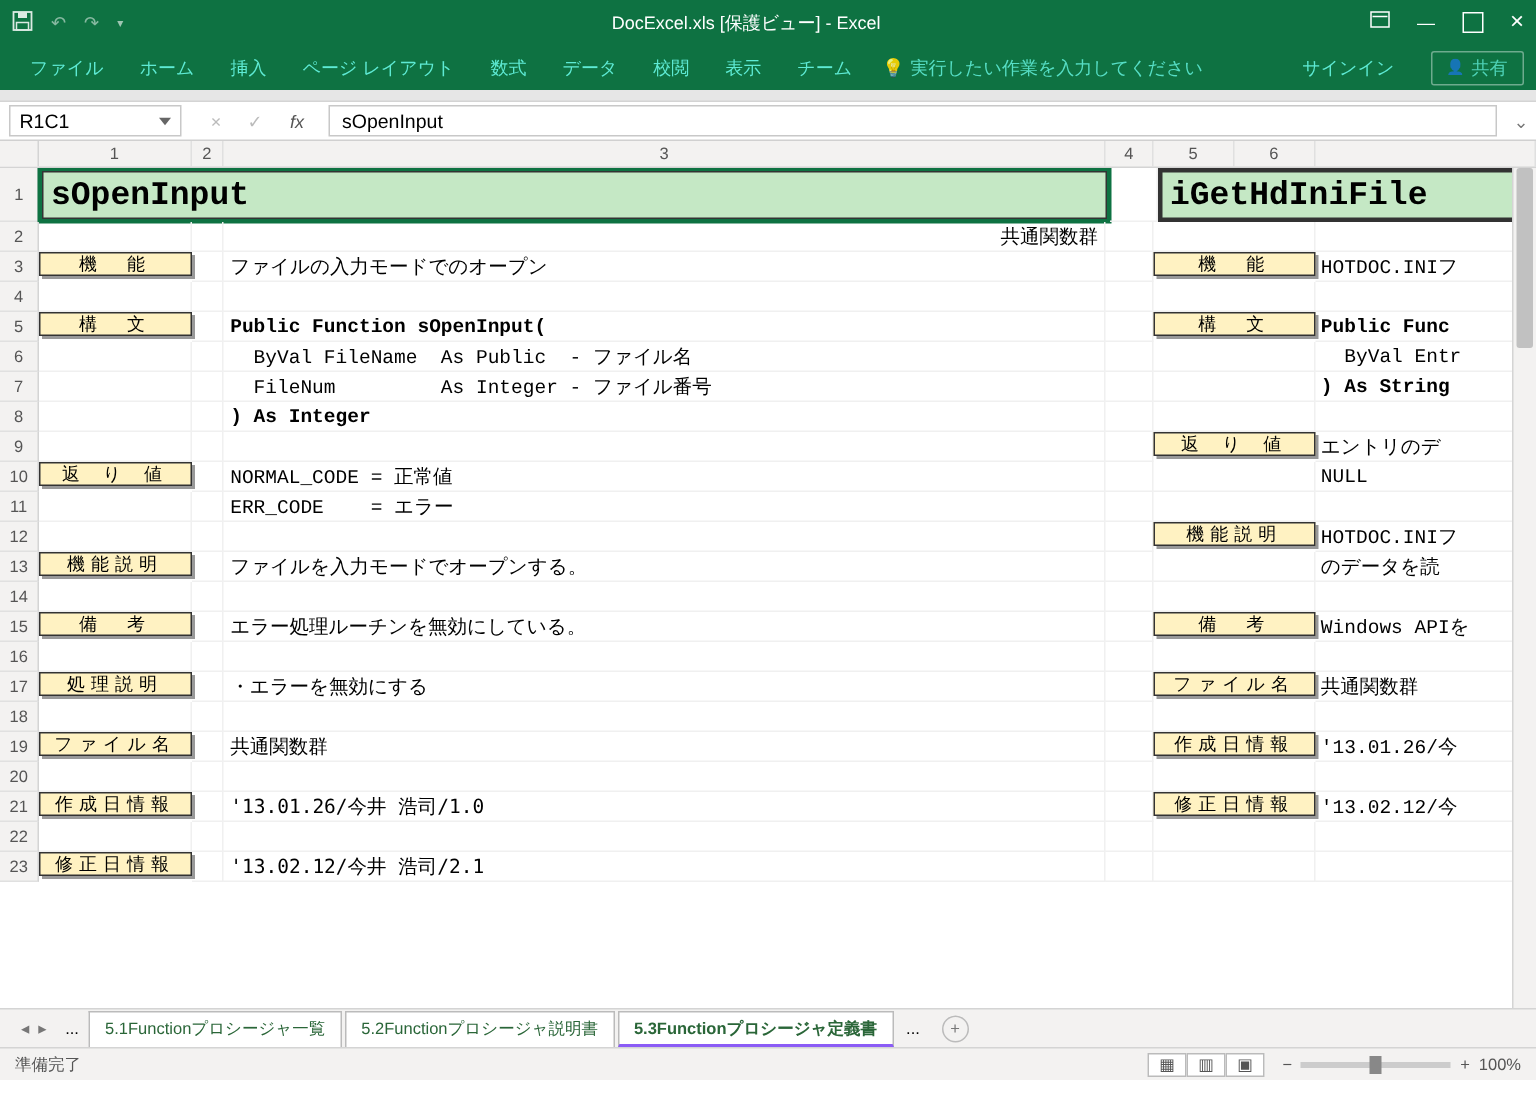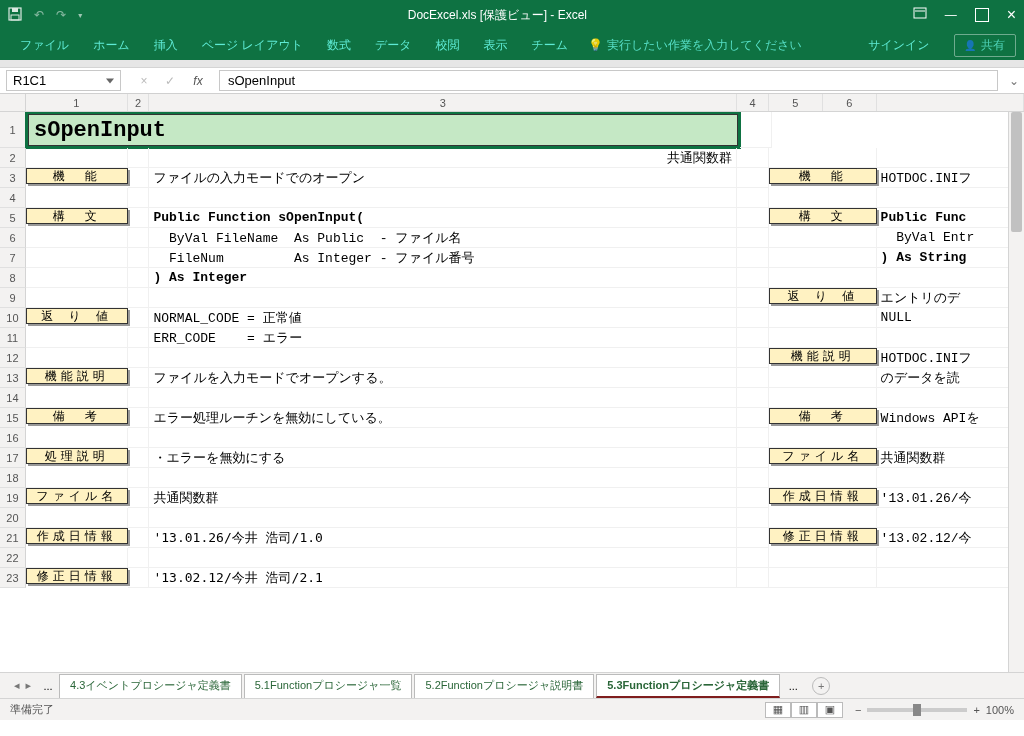--- a/index.html
+++ b/index.html
@@ -55,21 +55,21 @@
 .active-cell { outline: 3px solid #0e7242; outline-offset: -2px; }
 
 .label-box { background: #fff2c2; border: 1px solid #333; box-shadow: 2px 2px 0 #999; font-size: 12px; letter-spacing: 4px; justify-content: center; font-family: "MS Gothic", monospace; height: 16px; margin: 0; }
 
 .mono { font-family: "Courier New", "MS Gothic", monospace; font-size: 13px; }
 .bold { font-weight: bold; }
 
 .sheet-tabs { height: 26px; background: #f3f2f1; border-top: 1px solid #d4d4d4; display: flex; align-items: center; padding: 0 8px; font-size: 11px; }
 .sheet-nav { display: flex; gap: 6px; color: #777; padding: 0 6px; }
 .sheet-tab { padding: 3px 10px; border: 1px solid #bbb; border-bottom: none; background: #fff; margin-right: 2px; cursor: pointer; color: #2a6638; }
-.sheet-tab.active { background: #fff; border-bottom: 2px solid #7f1d1d; font-weight: 600; }
+.sheet-tab.active { background: #fff; border-bottom: 2px solid #8b5cf6; font-weight: 600; }
 .sheet-add { width: 18px; height:18px; border: 1px solid #bbb; border-radius: 50%; display:flex; align-items:center; justify-content:center; color:#777; margin-left:8px;}
 .sheet-spacer { flex:1; }
 .sheet-dots { width: 22px; display:flex; align-items:center; justify-content:center;}
 
 .statusbar { height: 22px; background: #f3f2f1; border-top: 1px solid #d4d4d4; display: flex; align-items: center; padding: 0 10px; font-size: 11px; color: #555; }
 .statusbar .spacer { flex: 1; }
 .viewbtns { display:flex; gap:0; margin-right: 12px;}
 .viewbtn { width: 26px; height: 16px; border: 1px solid #bbb; display:flex; align-items:center; justify-content:center; background:#fff;}
 .zoom { display:flex; align-items:center; gap:6px; }
 .zoom .track { width: 100px; height: 4px; background:#ccc; position:relative;}
@@ -152,20 +152,21 @@
     <div class="ch c5">5</div>
     <div class="ch c6">6</div>
     <div class="ch c7"></div>
   </div>
 
   <div class="rows" id="rows">
       <div class="row first">
         <div class="rh">1</div>
         <div class="cell green-header active-cell" style="width: 714px;">sOpenInput</div>
         <div class="cell c4"></div>
+        <div class="cell green-header" style="width: 252px;">iGetHdIniFile</div>
       </div>
       <div class="row">
         <div class="rh">2</div>
         <div class="cell c1"></div>
         <div class="cell c2"></div>
         <div class="cell c3 right-align">共通関数群</div>
         <div class="cell c4"></div>
         <div class="cell" style="width: 108px;"></div>
         <div class="cell c7"></div>
       </div>
@@ -364,21 +365,20 @@
     </div>
 </div>
 
 <div class="sheet-tabs">
   <div class="sheet-nav">
     <span>◂</span>
     <span>▸</span>
   </div>
   <div class="sheet-dots">...</div>
   <div id="sheettabs" style="display:flex">
-      <div class="sheet-tab">4.3イベントプロシージャ定義書</div>
       <div class="sheet-tab">5.1Functionプロシージャ一覧</div>
       <div class="sheet-tab">5.2Functionプロシージャ説明書</div>
       <div class="sheet-tab active">5.3Functionプロシージャ定義書</div>
     </div>
   <div class="sheet-dots">...</div>
   <div class="sheet-add">+</div>
   <div class="sheet-spacer"></div>
 </div>
 
 <div class="statusbar">

